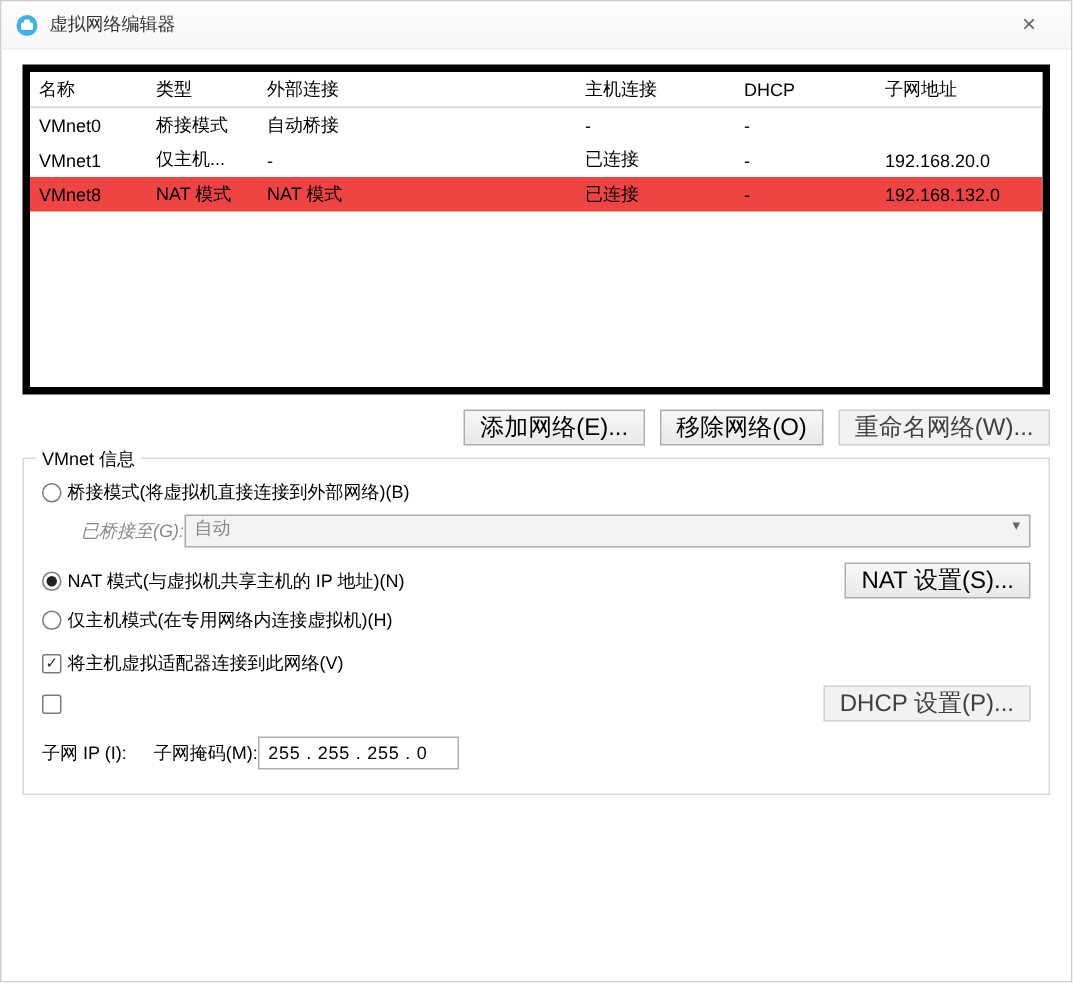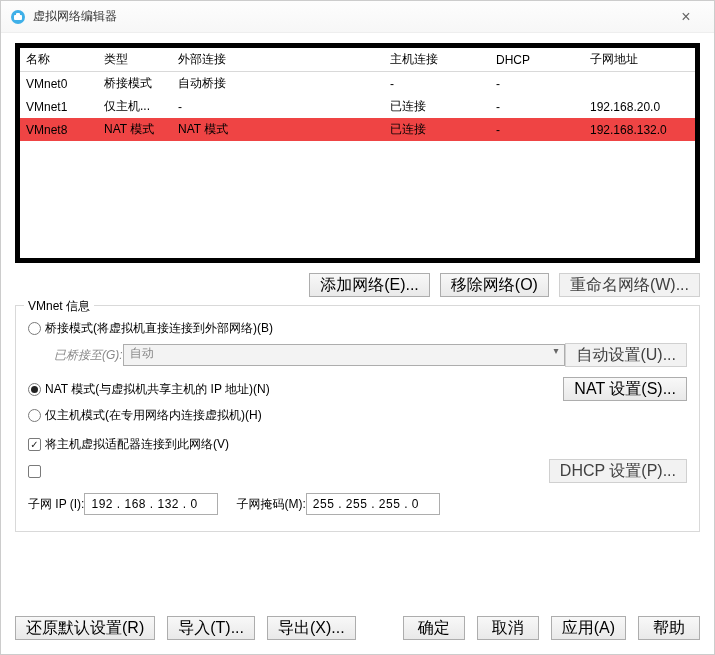--- a/index.html
+++ b/index.html
@@ -208,21 +208,20 @@
       <div class="row">
         <span class="radio"></span>
         <span class="label">桥接模式(将虚拟机直接连接到外部网络)(B)</span>
       </div>
       <div class="row indent">
         <span class="label disabled-text">已桥接至(G):</span>
         <span class="select">
           <span>自动</span>
           <span class="caret">▾</span>
         </span>
-        <button class="btn" disabled="">自动设置(U)...</button>
       </div>
 
       <div class="row" style="margin-top:10px">
         <span class="radio selected">
             <span class="dot"></span>
           </span>
         <span class="label">NAT 模式(与虚拟机共享主机的 IP 地址)(N)</span>
         <span style="flex:1"></span>
         <button class="btn">NAT 设置(S)...</button>
       </div>
@@ -240,36 +239,22 @@
       </div>
 
       <div class="row">
         <span class="check"></span>
         <span style="flex:1"></span>
         <button class="btn" disabled="">DHCP 设置(P)...</button>
       </div>
 
       <div class="row" style="margin-top:10px">
         <span class="label">子网 IP (I):</span>
-        <span class="ip-box">192 . 168 . 132 .   0</span>
         <span style="width:18px"></span>
         <span class="label">子网掩码(M):</span>
         <span class="ip-box">255 . 255 . 255 .   0</span>
       </div>
     </div>
 
   </div>
 
-  <div class="footer">
-    <div class="spacer">
-      <button class="btn">还原默认设置(R)</button>
-      <button class="btn mid">导入(T)...</button>
-      <button class="btn mid">导出(X)...</button>
-    </div>
-    <div class="right">
-      <button class="btn small">确定</button>
-      <button class="btn small">取消</button>
-      <button class="btn small">应用(A)</button>
-      <button class="btn small">帮助</button>
-    </div>
-  </div>
 
 </div>
 
 </body></html>

